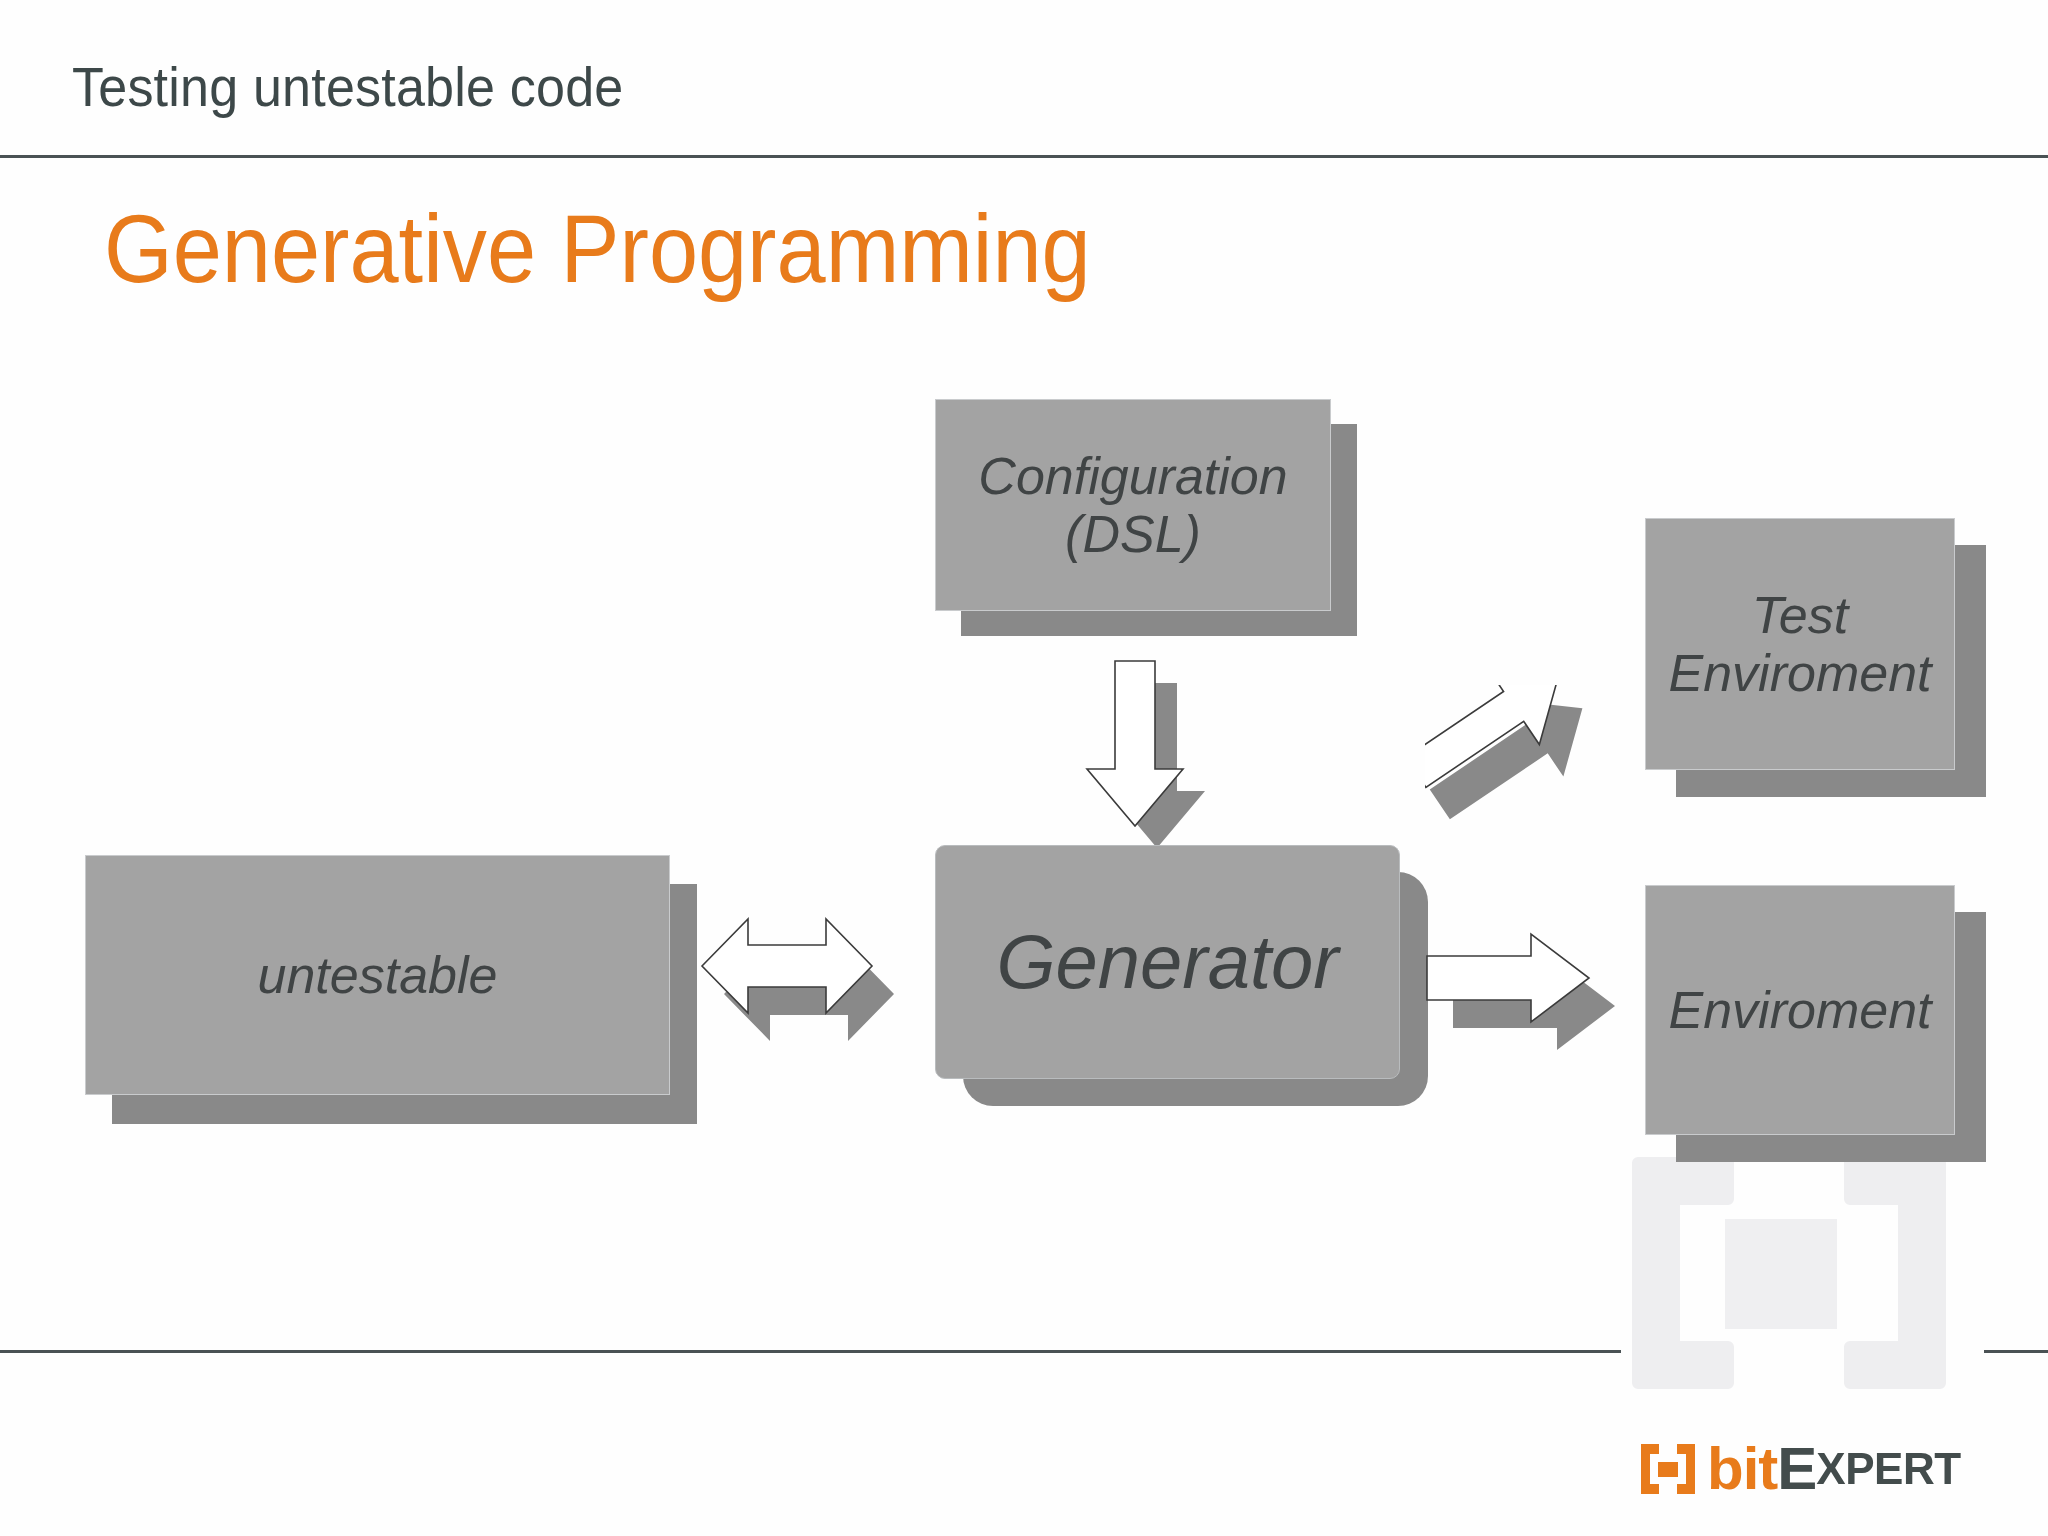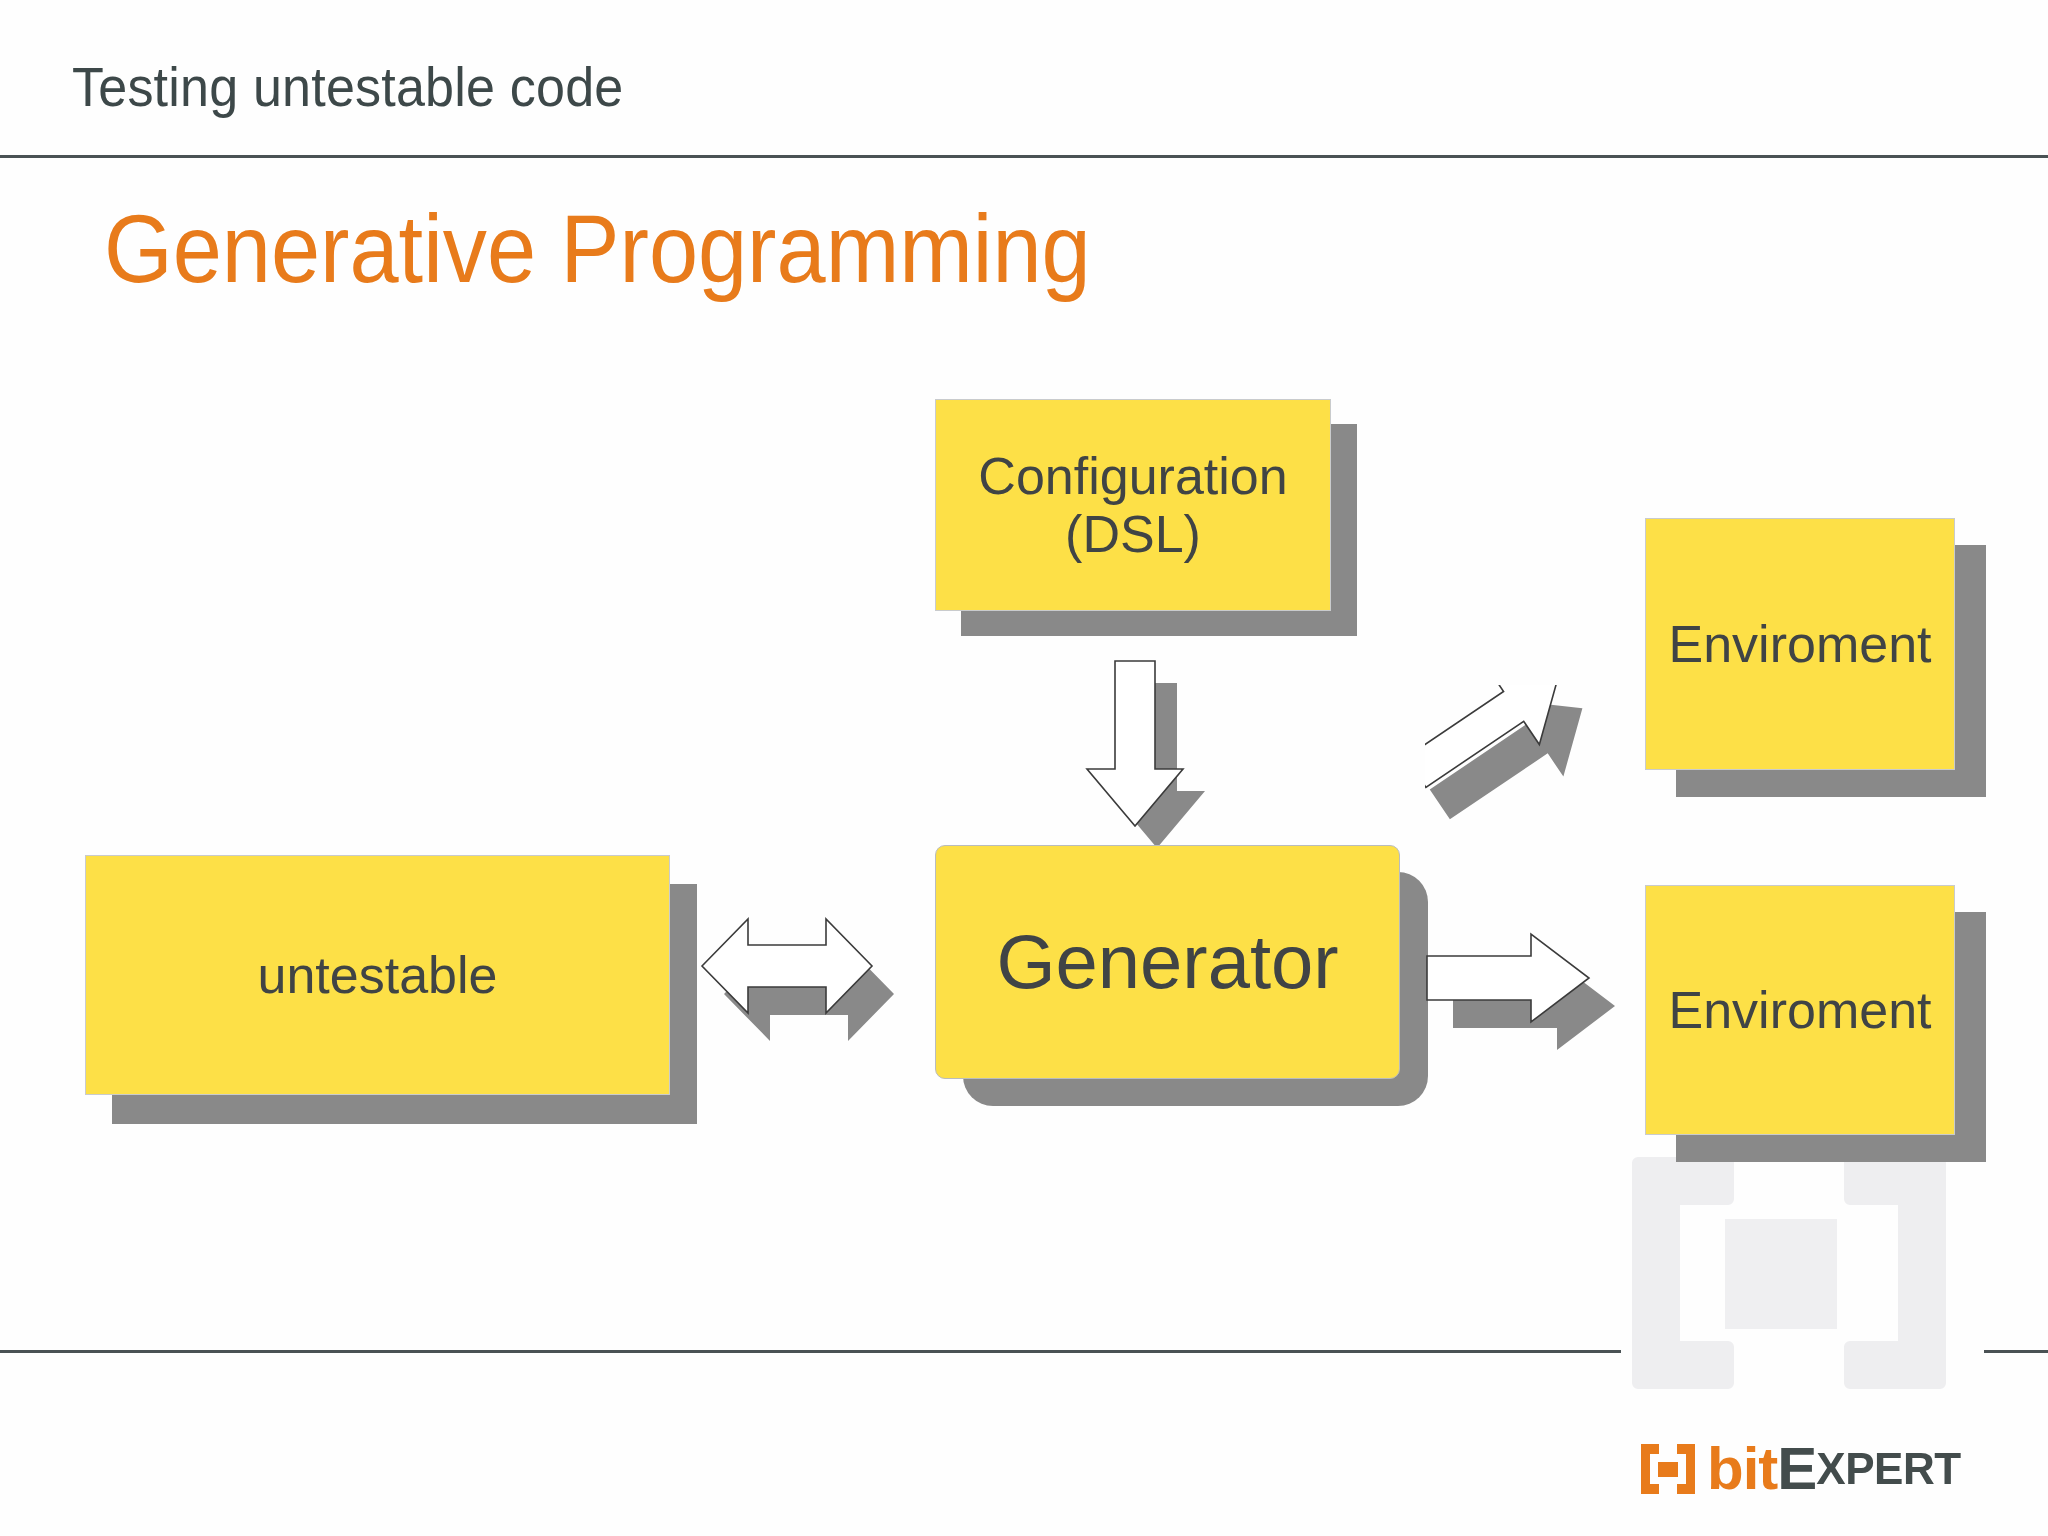--- a/index.html
+++ b/index.html
@@ -52,30 +52,31 @@
     white-space: nowrap;
     letter-spacing: 0px;
     transform: scaleX(0.92);
     transform-origin: left top;
   }
 
   
   .node {
     position: absolute;
     box-sizing: border-box;
-    background: #fde047;
+    background: #a3a3a3;
     border: 1.5px solid #c9cbcd;
     display: flex;
     align-items: center;
     justify-content: center;
     text-align: center;
     color: #404445;
     font-size: 52px;
     line-height: 1.12;
     z-index: 3;
+    font-style: italic;
   }
   .node-shadow {
     position: absolute;
     background: #898989;
     z-index: 1;
   }
   .node.rounded {
     border-radius: 10px;
     border: 1.5px solid #b9bcbe;
   }
@@ -206,20 +207,21 @@
   <div class="node-shadow" id="impl-shadow"></div>
   <div class="node" id="impl-box">
     <div class="node-label">
       <div>untestable</div>
     </div>
   </div>
 
   <div class="node-shadow" id="test-shadow"></div>
   <div class="node" id="test-box">
     <div class="node-label">
+      <div>Test</div>
       <div>Enviroment</div>
     </div>
   </div>
 
   <div class="node-shadow" id="prod-shadow"></div>
   <div class="node" id="prod-box">
     <div class="node-label">
       <div>Enviroment</div>
     </div>
   </div>

